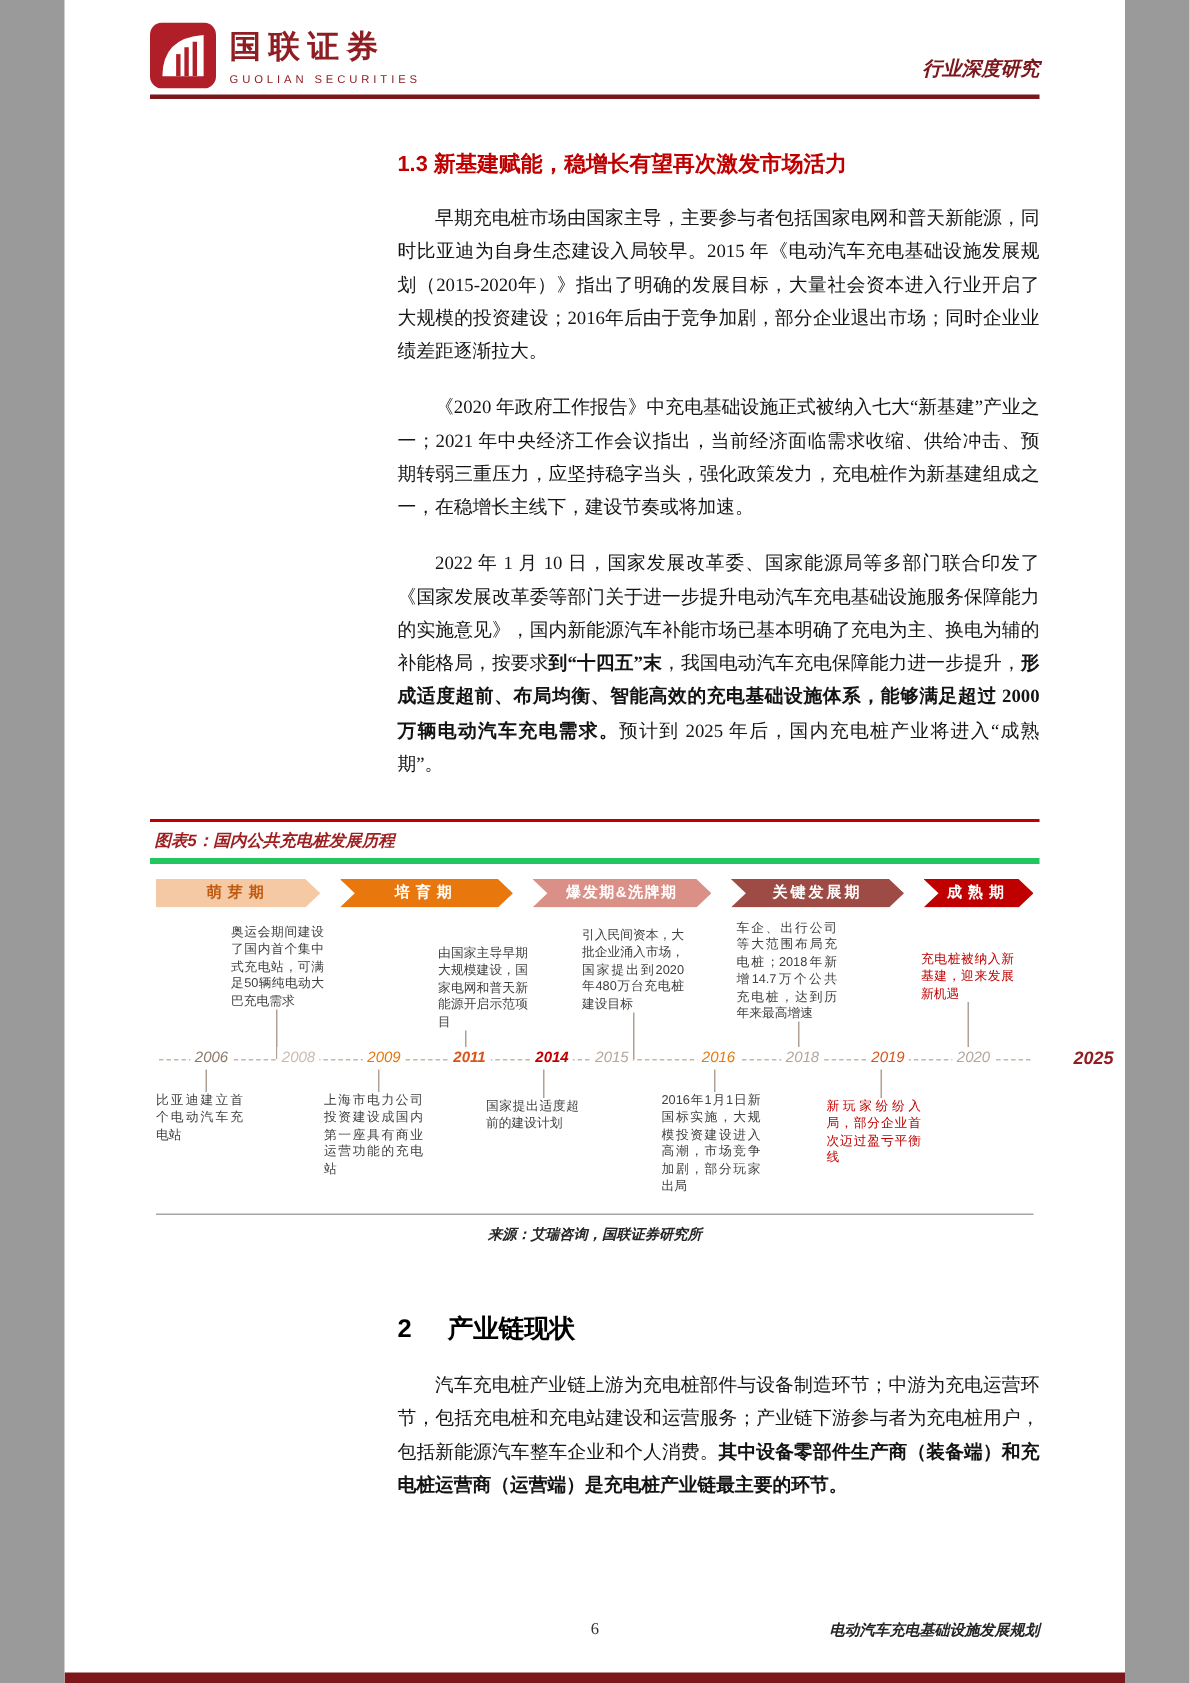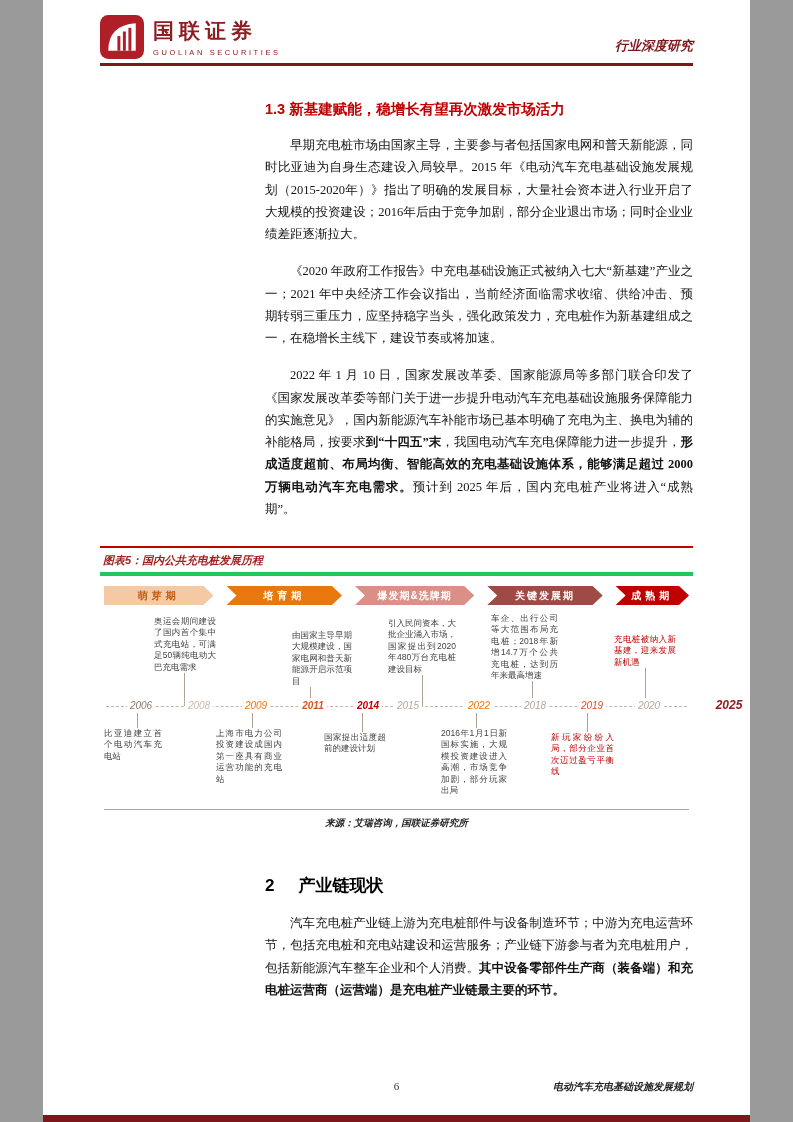--- a/index.html
+++ b/index.html
@@ -156,21 +156,21 @@
         <div class="evt ea4" style="color:#3f3f3f">车企、出行公司等大范围布局充电桩；2018年新增14.7万个公共充电桩，达到历年来最高增速</div>
         <div class="evt ea5" style="color:#C00000">充电桩被纳入新基建，迎来发展新机遇</div>
 
         <div class="tl-line"></div>
         <span class="year y1" style="color:#8C7B6B">2006</span>
         <span class="year y2" style="color:#C9BBB0">2008</span>
         <span class="year y3" style="color:#E8780D">2009</span>
         <span class="year y4" style="color:#D9541A;font-weight:bold">2011</span>
         <span class="year y5" style="color:#C00000;font-weight:bold">2014</span>
         <span class="year y6" style="color:#B3A79C">2015</span>
-        <span class="year y7" style="color:#E8780D">2022</span>
+        <span class="year y7" style="color:#E8780D">2016</span>
         <span class="year y8" style="color:#B3A79C">2018</span>
         <span class="year y9" style="color:#D9541A">2019</span>
         <span class="year y10" style="color:#B3A79C">2020</span>
         <span class="year y11" style="color:#8F1D22;font-weight:bold;font-size:12px">2025</span>
 
         <div class="evt eb1" style="color:#3f3f3f">比亚迪建立首个电动汽车充电站</div>
         <div class="evt eb2" style="color:#3f3f3f">上海市电力公司投资建设成国内第一座具有商业运营功能的充电站</div>
         <div class="evt eb3" style="color:#3f3f3f">国家提出适度超前的建设计划</div>
         <div class="evt eb4" style="color:#3f3f3f">2016年1月1日新国标实施，大规模投资建设进入高潮，市场竞争加剧，部分玩家出局</div>
         <div class="evt eb5" style="color:#C00000">新玩家纷纷入局，部分企业首次迈过盈亏平衡线</div>

